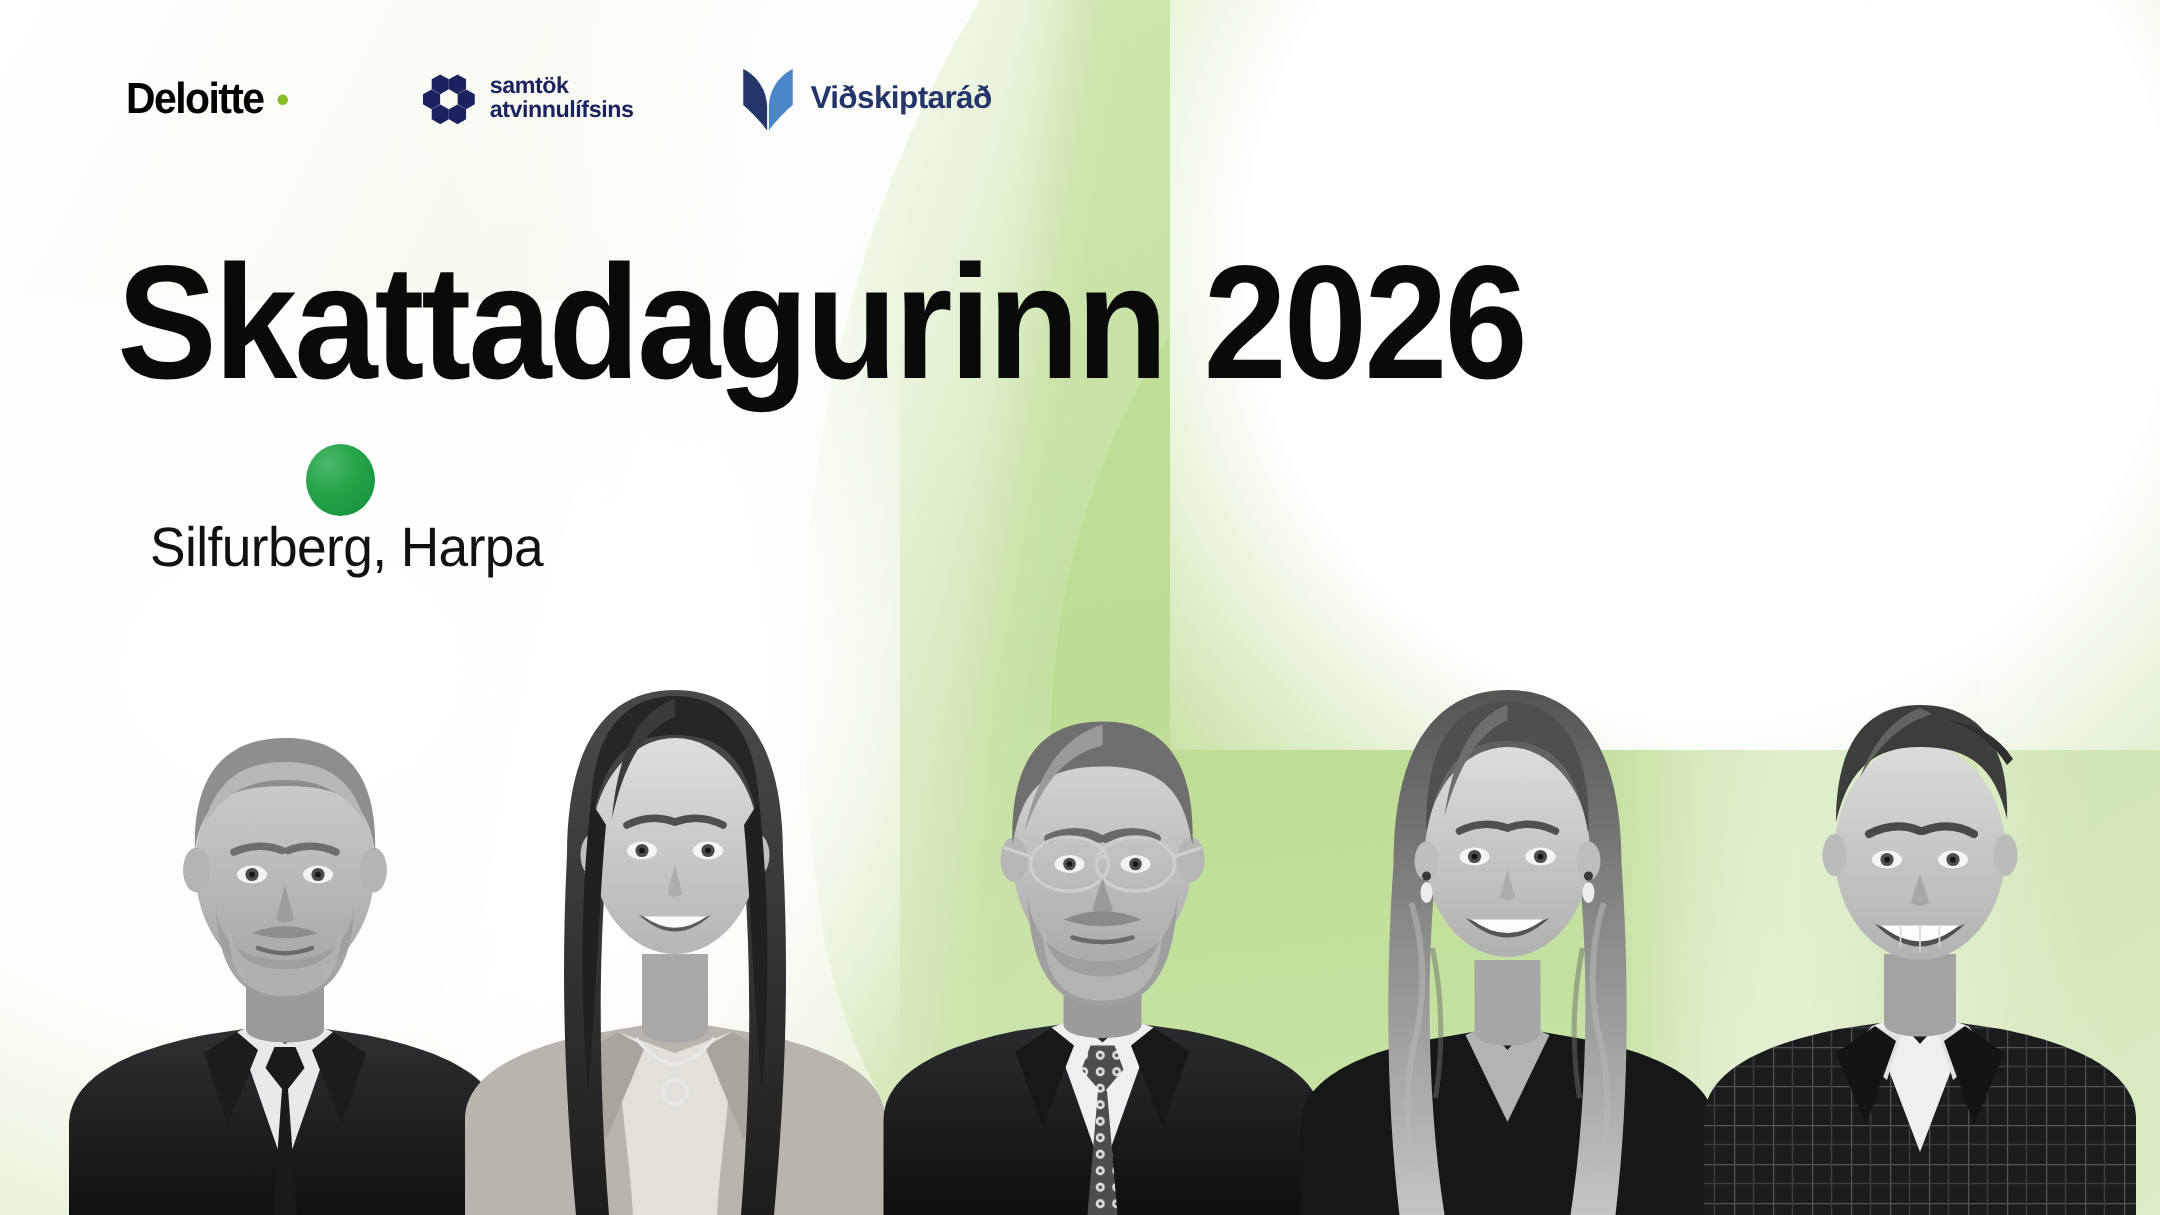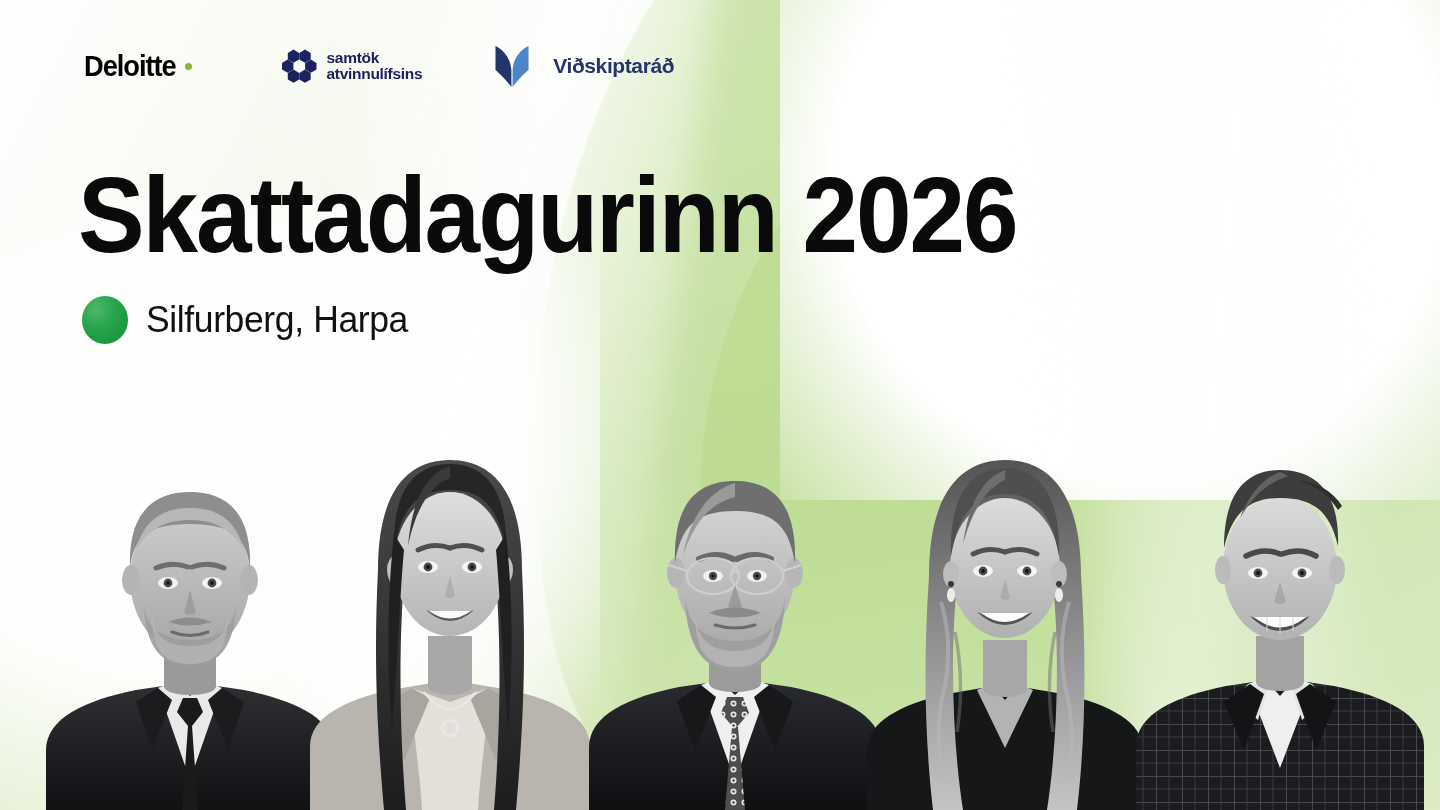--- a/index.html
+++ b/index.html
@@ -88,21 +88,21 @@
     display:inline-block;width:7px;height:7px;border-radius:50%;
     background:#86bc25;margin-left:3px;vertical-align:baseline;
   }
   .logo-sa{margin-left:90px;display:flex;align-items:center;gap:9px;}
   .sa-mark{width:36px;height:34px;display:block;}
   .sa-text{
     font-family:"Liberation Sans", sans-serif;
     font-weight:bold;font-size:15.5px;line-height:1.02;
     color:#1c2260;letter-spacing:-.3px;
   }
-  .logo-vr{margin-left:72px;display:flex;align-items:center;gap:23px;}
+  .logo-vr{margin-left:72px;display:flex;align-items:center;gap:10px;}
   .vr-mark{width:36px;height:44px;display:block;}
   .vr-text{
     font-family:"Liberation Sans", sans-serif;
     font-weight:bold;font-size:21px;color:#23356b;letter-spacing:-.4px;
   }
 
   
   .headline{
     position:absolute;left:78px;top:160px;z-index:12;
     font-family:"Liberation Sans", sans-serif;
@@ -114,21 +114,21 @@
     transform:scaleX(.925);
     transform-origin:left top;
     white-space:nowrap;
   }
 
   
   .info-row{
     position:absolute;left:82px;top:296px;z-index:12;
     display:flex;align-items:center;
   }
-  .info-item{display:flex;align-items:center;}
+  .info-item{display:flex;align-items:center;flex-direction:column;}
   .info-dot{
     width:46px;height:48px;border-radius:50%;
     background:radial-gradient(circle at 32% 28%, #4db86a 0%, #28a44b 40%, #0f9037 100%);
     flex:0 0 auto;
   }
   .info-label{
     margin-left:18px;
     font-family:"Liberation Sans", sans-serif;
     font-size:37px;font-weight:normal;color:#111;
     letter-spacing:-.4px;white-space:nowrap;

